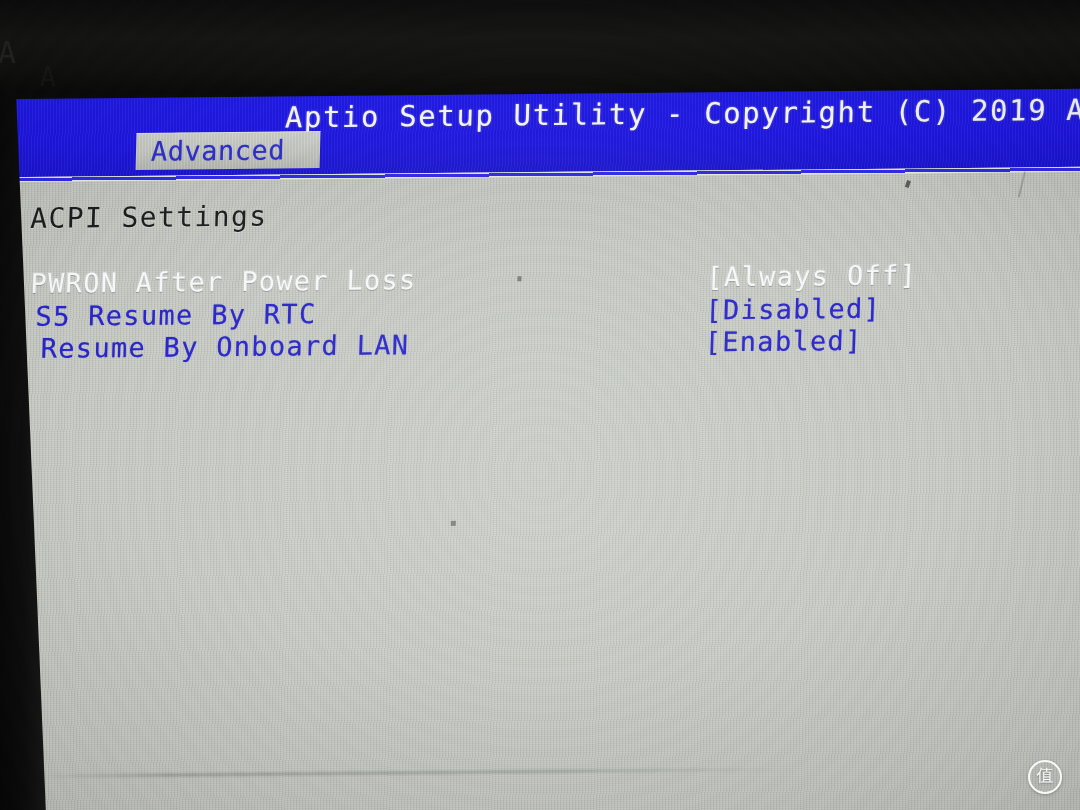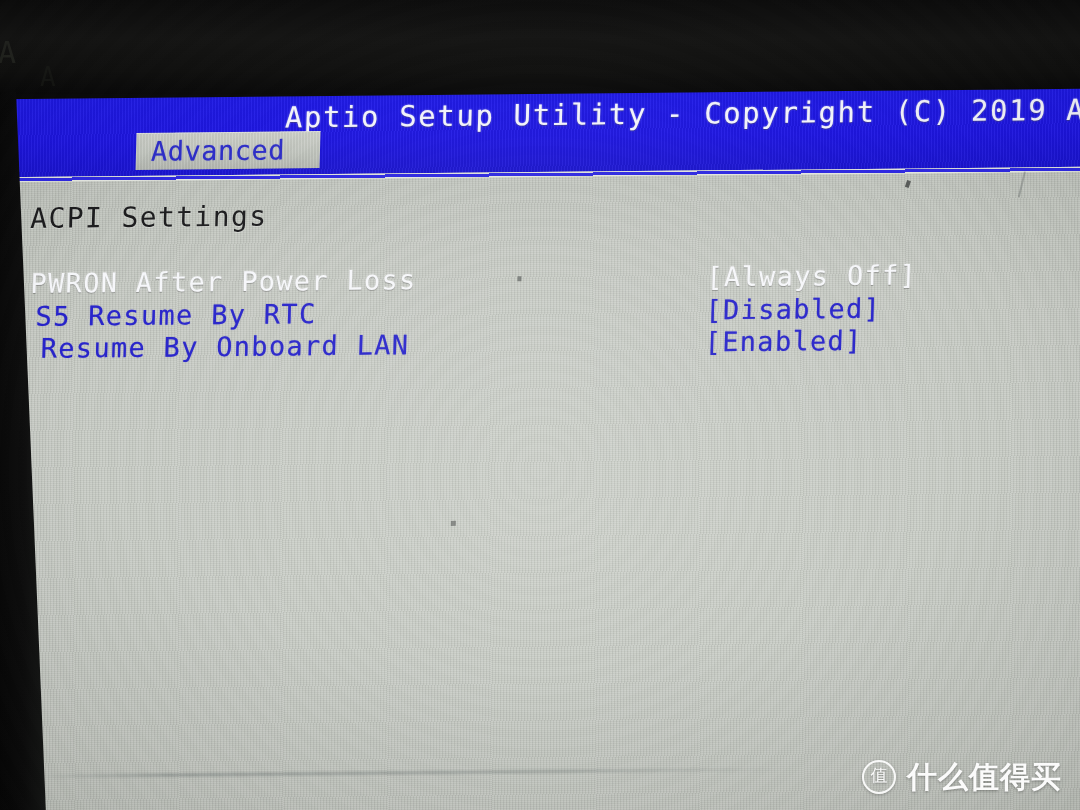--- a/index.html
+++ b/index.html
@@ -301,16 +301,15 @@
     <div id="smudge-band"></div>
   </div>
 
   <div id="bezel-left"></div>
 
   <div id="moire"></div>
   <div id="vignette"></div>
 
   <div id="watermark">
     <div id="watermark-logo">值</div>
-    <div id="watermark-text">什么值得买</div>
   </div>
 
 </div>
 
 </body></html>

